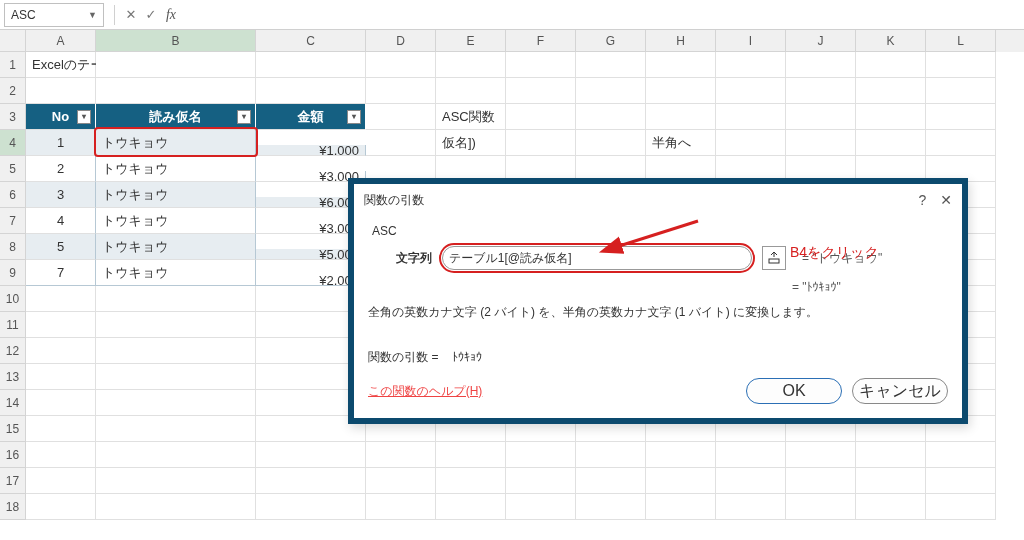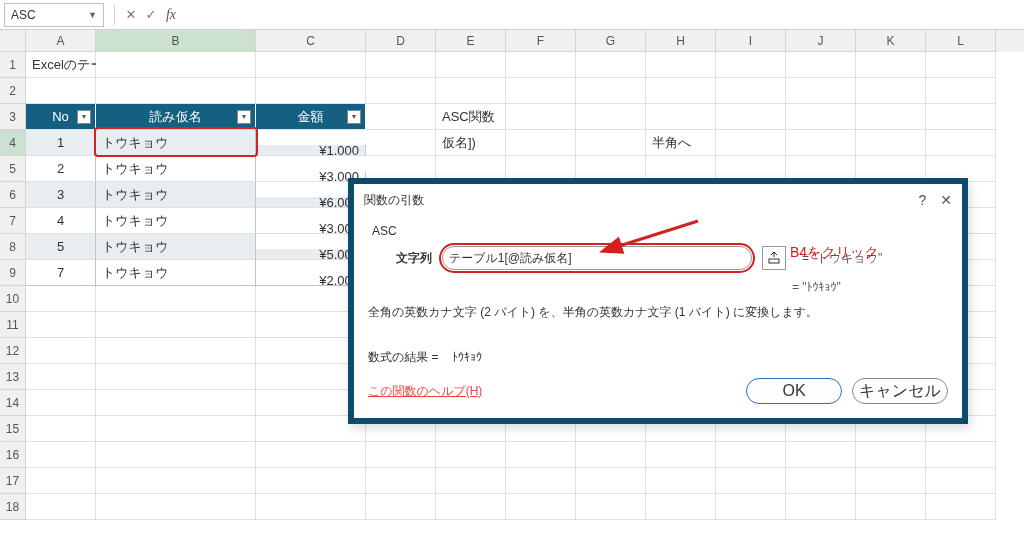--- a/index.html
+++ b/index.html
@@ -31,21 +31,21 @@
   .cell.right { justify-content: flex-end; margin-top: 15px; }
   .cell.center { justify-content: center; }
 
   
   .cA { width: 70px; }
   .cB { width: 160px; }
   .cC { width: 110px; }
   .cD, .cE, .cF, .cG, .cH, .cI, .cJ, .cK, .cL { width: 70px; }
 
   
-  .thdr { background: #156082 !important; color: #fff; font-weight: normal; border-right: 1px solid #fff !important; position: relative; }
+  .thdr { background: #156082 !important; color: #fff; font-weight: bold; border-right: 1px solid #fff !important; position: relative; }
   .thdr .filter { position: absolute; right: 4px; top: 50%; transform: translateY(-50%); width: 14px; height: 14px; background: #fff; border: 1px solid #888; display: flex; align-items: center; justify-content: center; font-size: 8px; color: #555; }
   .tband1 { background: #e7edf1 !important; }
   .tband0 { background: #fff !important; }
   .tbord-r { border-right: 1px solid #b6c8d4 !important; }
   .tbord-b { border-bottom: 1px solid #b6c8d4 !important; }
 
   
   .red-box { position: absolute; border: 2px solid #d62020; border-radius: 4px; pointer-events: none; }
 
   
@@ -418,21 +418,21 @@
         <svg width="12" height="12" viewBox="0 0 12 12">
             <rect x="1" y="7" width="10" height="4" fill="none" stroke="#333"></rect>
             <path d="M6 1 L6 5 M3 3 L6 0 L9 3" stroke="#333" fill="none"></path>
           </svg>
       </div>
       <div class="arg-eq">= "トウキョウ"</div>
     </div>
     <div class="result-eq">= "ﾄｳｷｮｳ"</div>
     <div class="desc1">全角の英数カナ文字 (2 バイト) を、半角の英数カナ文字 (1 バイト) に変換します。</div>
     <div class="fn-result">
-      <span>数式の結果 =</span>
+      <span>関数の引数 =</span>
       &nbsp;&nbsp;
       <span>ﾄｳｷｮｳ</span>
     </div>
     <div class="dlg-foot">
       <a class="help-link">この関数のヘルプ(H)</a>
       <div class="btn primary">OK</div>
       <div class="btn">キャンセル</div>
     </div>
   </div>
 </div>

